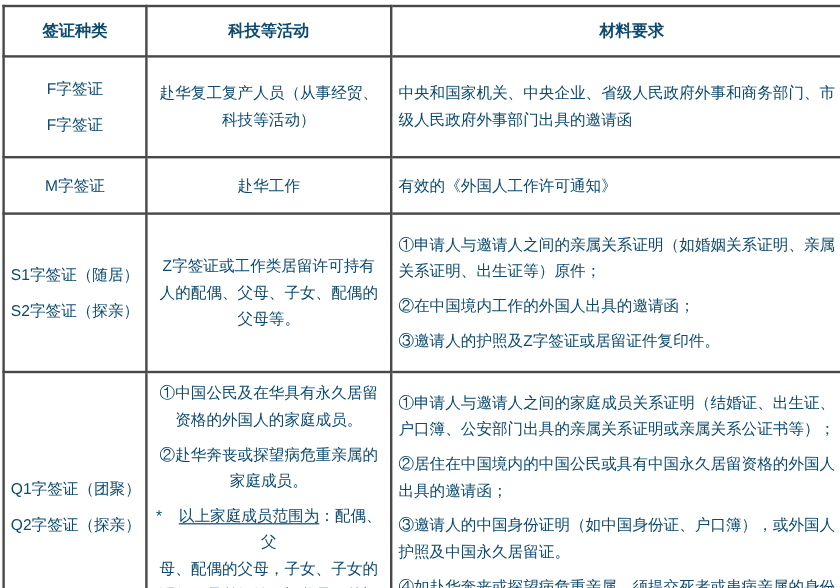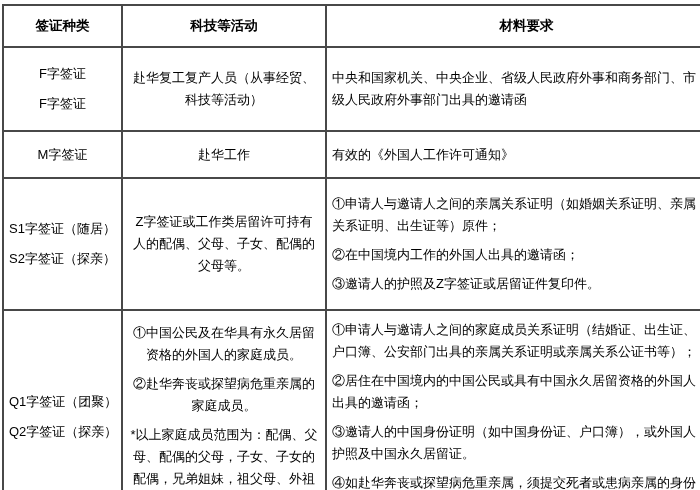--- a/index.html
+++ b/index.html
@@ -17,21 +17,21 @@
     left: 2px;
     top: 4px;
     width: 724px;
     table-layout: fixed;
     border-collapse: collapse;
   }
   table.visa th, table.visa td {
     border: 2px solid #484848;
     vertical-align: middle;
     font-size: 13px;
-    color: #000000;
+    color: #0c4a6e;
     padding: 6px 5px;
     overflow: hidden;
   }
   table.visa th {
     font-size: 13.5px;
     font-weight: bold;
     text-align: center;
     height: 36px;
     padding: 2px;
   }
@@ -42,21 +42,21 @@
   td.type-cell { text-align: center; padding: 4px 2px; }
   .type-line { white-space: nowrap; line-height: 22px; }
   .type-line + .type-line { margin-top: 8px; }
 
   td.sit-center { text-align: center; padding: 4px 5px; }
   td.sit-left   { text-align: center; padding: 6px 5px; }
   td.mat-cell   { text-align: left; padding: 6px 10px; }
 
   .pre { white-space: pre-line; line-height: 22px; }
   .para + .para { margin-top: 7px; }
-  .u { text-underline-offset: 2px; }
+  .u { text-decoration: underline; text-underline-offset: 2px; margin-left: 14px; }
 
   tr.r-mf td { height: 70px; }
   tr.r-z  td { height: 33px; }
   tr.r-s  td { height: 118px; }
   tr.r-q  td { height: 200px; }
 </style>
 </head>
 <body>
 
 <div class="screen">

